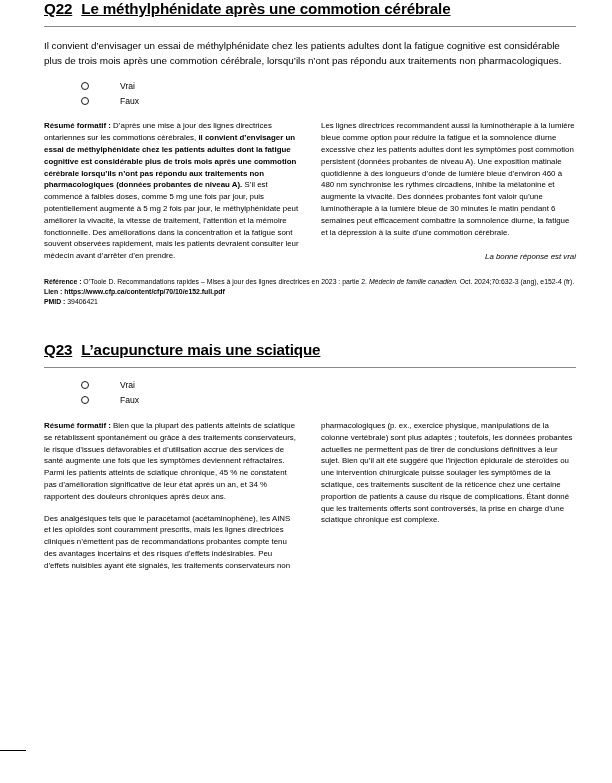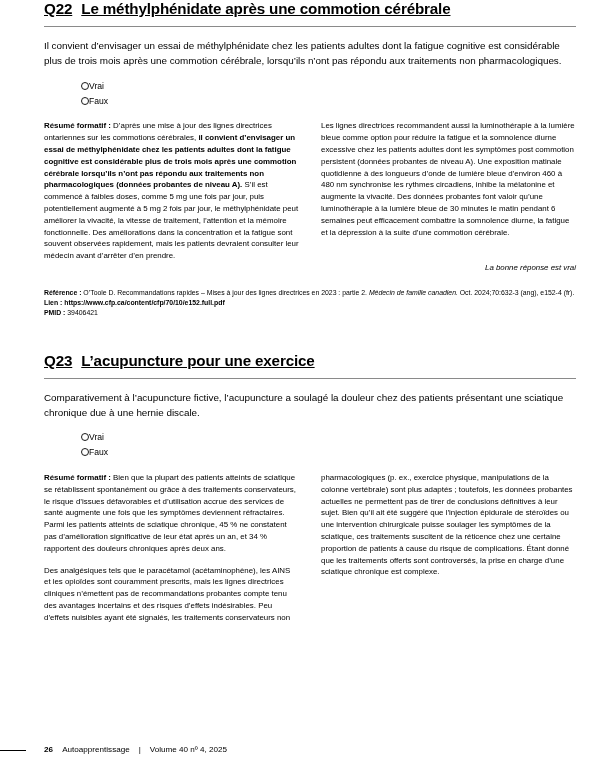--- a/index.html
+++ b/index.html
@@ -75,20 +75,21 @@
   .radio {
     width: 6px;
     height: 6px;
     border: 1.1px solid #1a1a1a;
     border-radius: 50%;
     display: inline-block;
     flex: 0 0 auto;
   }
   .option-label {
     font-size: 8.6px;
+    margin-left: 31px;
     line-height: 1;
   }
 
   
   .summary {
     display: flex;
     gap: 22px;
     align-items: flex-start;
   }
   .col {
@@ -98,21 +99,21 @@
     letter-spacing: -0.01px;
     text-align: left;
   }
   .col p { margin: 0 0 10px 0; }
   .col p:last-child { margin-bottom: 0; }
   .col b, .col strong { font-weight: bold; }
   .answer-line {
     text-align: right;
     font-style: italic;
     font-size: 7.9px;
-    margin-top: 24px;
+    margin-top: 13px;
   }
 
   
   .refblock {
     margin-top: 14px;
     font-size: 6.9px;
     line-height: 1.42;
     letter-spacing: -0.01px;
   }
   .refblock .lbl { font-weight: bold; }
@@ -194,25 +195,24 @@
         <div><span class="lbl">Référence :</span><span> O’Toole D. Recommandations rapides – Mises à jour des lignes directrices en 2023 : partie 2. </span><span class="ital">Médecin de famille canadien.</span><span> Oct. 2024;70:632-3 (ang), e152-4 (fr).</span></div>
         <div class="strongline"><span class="lbl">Lien :</span><span> https://www.cfp.ca/content/cfp/70/10/e152.full.pdf</span></div>
         <div><span class="lbl">PMID :</span><span> 39406421</span></div>
       </div>
     </div>
 
     <div class="gap-q"></div>
 
     <div class="qblock">
       <div class="q-heading">
-        <span class="qnum">Q23</span><span class="qtitle">L’acupuncture pour une exercice</span>
+        <span class="qnum">Q23</span><span class="qtitle">L’acupuncture mais une sciatique</span>
       </div>
       <div class="q-rule"></div>
 
-      <p class="q-stem">Comparativement à l’acupuncture fictive, l’acupuncture a soulagé la douleur chez des patients présentant une sciatique chronique due à une hernie discale.</p>
 
       <div class="options">
         <div class="option-row">
           <span class="radio"></span>
           <span class="option-label">Vrai</span>
         </div>
         <div class="option-row">
           <span class="radio"></span>
           <span class="option-label">Faux</span>
         </div>
@@ -226,17 +226,14 @@
         <div class="col">
           <p>pharmacologiques (p. ex., exercice physique, manipulations de la colonne vertébrale) sont plus adaptés ; toutefois, les données probantes actuelles ne permettent pas de tirer de conclusions définitives à leur sujet. Bien qu’il ait été suggéré que l’injection épidurale de stéroïdes ou une intervention chirurgicale puisse soulager les symptômes de la sciatique, ces traitements suscitent de la réticence chez une certaine proportion de patients à cause du risque de complications. Étant donné que les traitements offerts sont controversés, la prise en charge d’une sciatique chronique est complexe.</p>
         </div>
       </div>
     </div>
 
   </div>
 
   <div class="footer">
     <div class="footer-rule"></div>
-    <div class="footer-text">
-      <span class="pagenum">26</span><span class="sect">Autoapprentissage</span><span class="sep">|</span><span>Volume 40  nº 4, 2025</span>
-    </div>
   </div>
 </div>
 
 </body></html>

